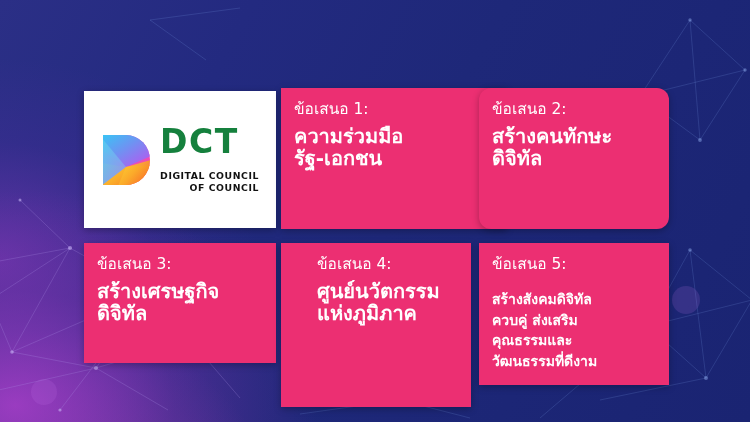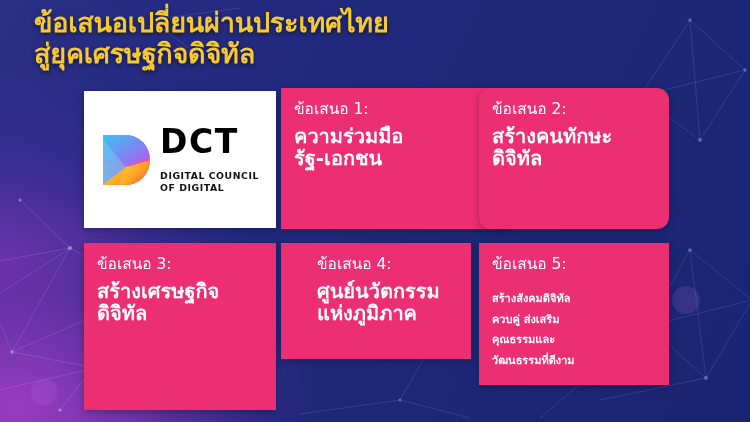--- a/index.html
+++ b/index.html
@@ -42,26 +42,26 @@
     position:absolute; left:84px; top:91px;
     width:192px; height:137px;
     background:#fff;
     display:flex; align-items:center; justify-content:center;
     gap:9px;
     box-shadow:0 2px 7px rgba(0,0,0,.3);
   }
   .logo-mark { width:50px; height:52px; flex:none; }
   .logo-words { display:flex; flex-direction:column; justify-content:center; }
   .logo-dct {
-    font-size:33px; font-weight:bold; color:#000000;
+    font-size:33px; font-weight:bold; color:#15803d;
     letter-spacing:1.5px; line-height:31px;
   }
   .logo-sub {
     font-size:9.3px; font-weight:bold; color:#111;
-    letter-spacing:.55px; line-height:11.5px; margin-top:13px;
+    letter-spacing:.55px; line-height:11.5px; margin-top:13px;text-align:right;
   }
 
   
   .card {
     position:absolute;
     background:#ec2f72;
     color:#ffffff;
     padding:12px 13px 10px 13px;
     box-shadow:0 2px 7px rgba(0,0,0,.28);
     overflow:hidden;
@@ -76,26 +76,26 @@
   .card-body {
     font-size:20px;
     font-weight:bold;
     line-height:22px;
   }
   .card-body .ln { display:block; white-space:nowrap; }
 
   
   #card-1 { left:281px; top:88px;  width:226px; height:141px; }
   #card-2 { left:479px; top:88px;  width:190px; height:141px;border-radius:12px; }
-  #card-3 { left:84px;  top:243px; width:192px; height:167px; }
-  #card-4 { left:281px; top:243px; width:190px; height:116px;padding-left:36px; }
+  #card-3 { left:84px;  top:243px; width:192px; height:120px; }
+  #card-4 { left:281px; top:243px; width:190px; height:164px;padding-left:36px; }
   #card-5 { left:479px; top:243px; width:190px; height:142px; }
 
   #card-5 .card-head { margin-bottom:15px; }
-  #card-5 .card-body { font-size:11px; line-height:20.5px; }
+  #card-5 .card-body { font-size:14px; line-height:20.5px; }
 </style>
 </head>
 <body>
 
 <div id="slide">
 
   <svg id="net" viewBox="0 0 750 422" preserveAspectRatio="none">
     <g stroke="rgba(175,150,235,0.30)" stroke-width="0.8" fill="none">
       <path d="M-10 300 L70 248 L150 292 L96 368 L12 352 Z"></path>
       <path d="M70 248 L12 352"></path>
@@ -139,24 +139,20 @@
       <circle cx="400" cy="400" r="1.5"></circle>
       <circle cx="430" cy="348" r="1.3"></circle>
     </g>
     <g fill="rgba(200,120,235,0.16)">
       <circle cx="118" cy="300" r="16"></circle>
       <circle cx="44" cy="392" r="13"></circle>
       <circle cx="686" cy="300" r="14"></circle>
     </g>
   </svg>
 
-  <div class="heading">
-    <span class="l1">ข้อเสนอเปลี่ยนผ่านประเทศไทย</span>
-    <span class="l2">สู่ยุคเศรษฐกิจดิจิทัล</span>
-  </div>
 
   <div class="logo-card">
     <svg class="logo-mark" viewBox="0 0 100 104">
       <defs>
         <linearGradient id="g-top" x1="0" y1="0" x2="1" y2="1">
           <stop offset="0" stop-color="#35c8f5"></stop>
           <stop offset="0.45" stop-color="#6e93f2"></stop>
           <stop offset="1" stop-color="#c04ef0"></stop>
         </linearGradient>
         <linearGradient id="g-right" x1="0" y1="0" x2="0.6" y2="1">
@@ -182,21 +178,21 @@
         <polygon points="0,0 100,0 100,44 50,66 0,30" fill="url(#g-top)"></polygon>
         <polygon points="0,104 100,104 100,62 48,66 0,58" fill="url(#g-bot)"></polygon>
         <polygon points="0,6 50,66 0,104" fill="url(#g-left)" opacity="0.95"></polygon>
         <polygon points="50,66 100,52 100,104 34,104" fill="url(#g-bot)" opacity="0.9"></polygon>
       </g>
     </svg>
     <div class="logo-words">
       <div class="logo-dct">DCT</div>
       <div class="logo-sub">
         <div>DIGITAL COUNCIL</div>
-        <div>OF DIGITAL</div>
+        <div>OF COUNCIL</div>
       </div>
     </div>
   </div>
 
   <div class="card" id="card-1">
     <div class="card-head">ข้อเสนอ 1:</div>
     <div class="card-body">
       <span class="ln">ความร่วมมือ</span>
       <span class="ln">รัฐ-เอกชน</span>
     </div>

